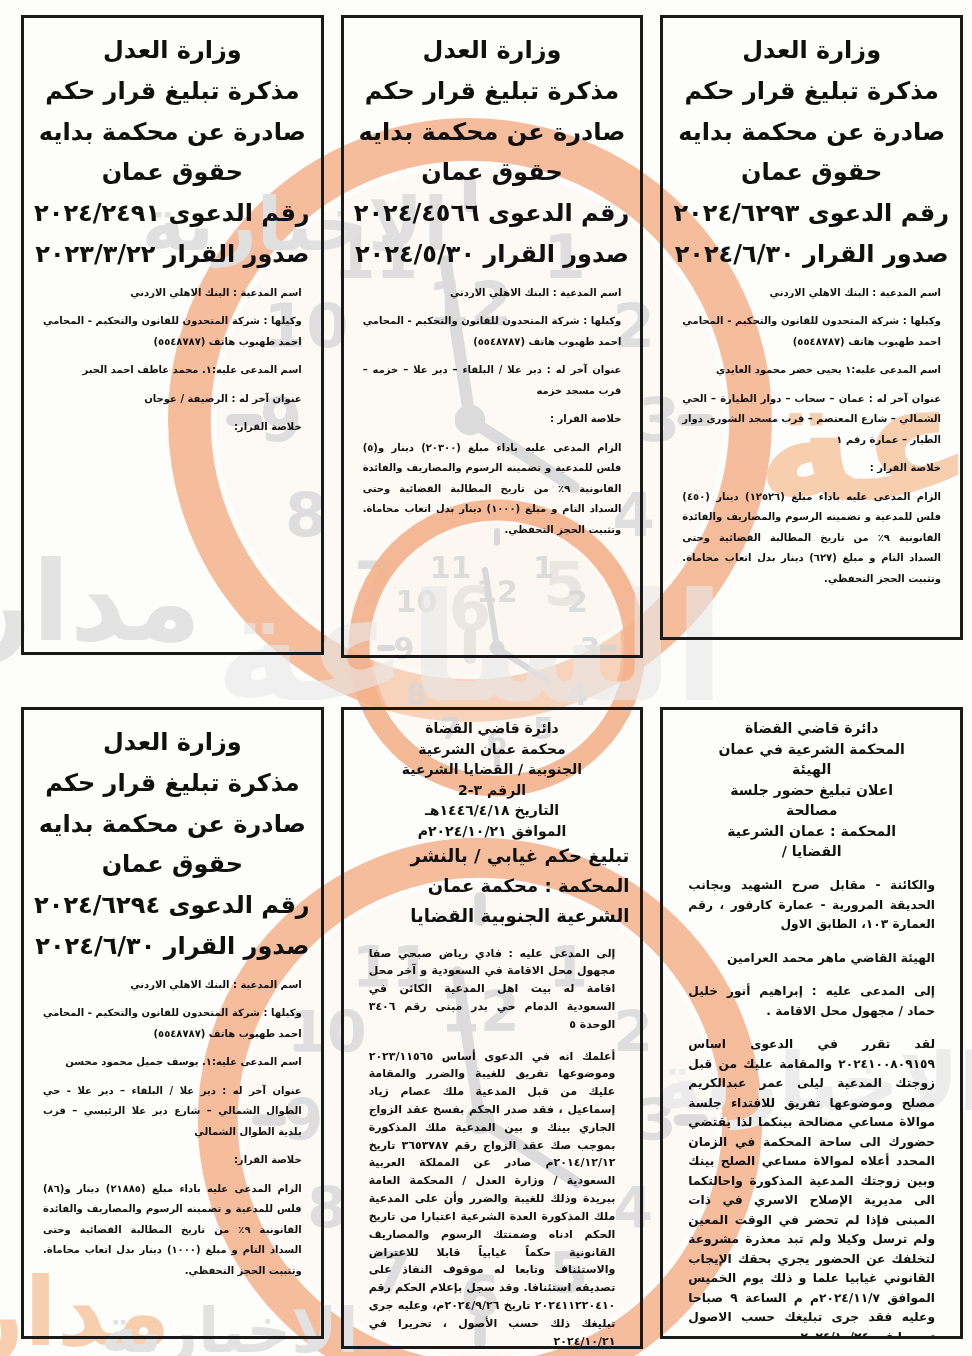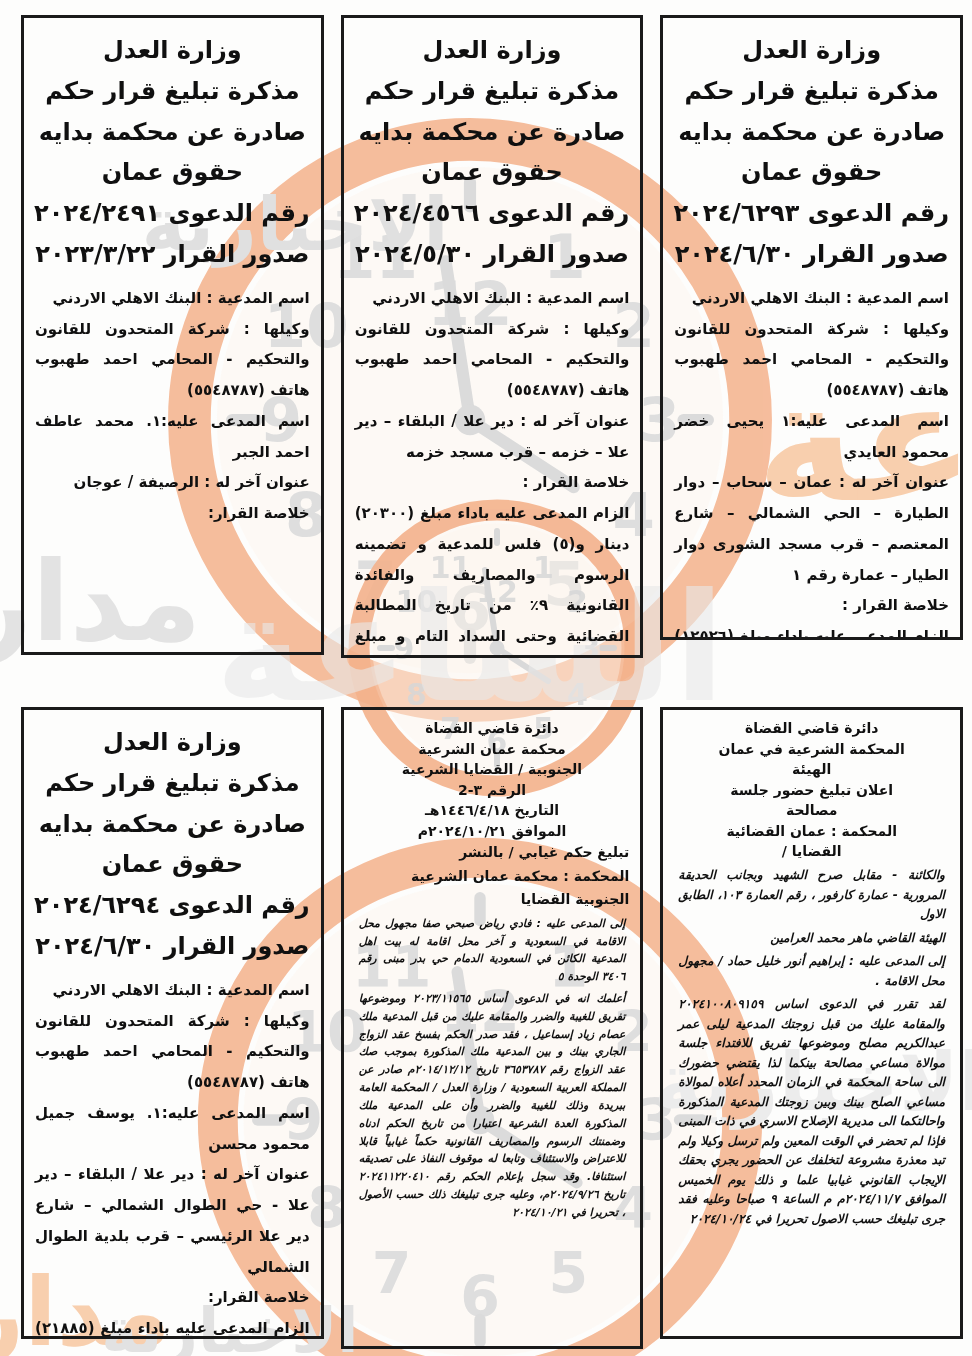--- a/index.html
+++ b/index.html
@@ -21,25 +21,25 @@
   }
   .box{
     box-sizing:border-box;border:3px solid #1a1a1a;background:transparent;
     padding:8px 11px;overflow:hidden;font-weight:700;
   }
   .h-b1{height:625px}.h-b2{height:643px}.h-b3{height:640px}
   .h-b4{height:632px}.h-b5{height:642px}.h-b6{height:632px}
   .hdr div{text-align:center;white-space:nowrap;}
   .moj .hdr{font-size:24px;line-height:1.7;margin-top:4px;}
   .moj .body{margin-top:8px;}
-  .moj .body p{margin:0;font-size:15px;line-height:2.05;text-align:justify;text-align-last:right;}
+  .moj .body p{margin:8px;font-size:10px;line-height:2.05;text-align:justify;text-align-last:right;}
   .court .hdr{font-size:14px;line-height:1.47;}
   .dense{margin-top:4px;}
-  .dense p{margin:4px;font-size:12.2px;line-height:1.6;text-align:justify;text-align-last:right;font-style:italic;}
-  .b5 .sub p{margin:0;font-size:14px;line-height:1.65;text-align:right;}
+  .dense p{margin:14px;font-size:12.2px;line-height:1.6;text-align:justify;text-align-last:right;}
+  .b5 .sub p{margin:0;font-size:18px;line-height:1.65;text-align:right;}
   .b5 .dense p{font-size:11px;line-height:1.62;}
 </style>
 </head>
 <body>
 
 <svg class="wm-layer" width="972" height="1356" viewBox="0 0 972 1356" aria-hidden="true">
   <defs>
     <g id="clk">
       <circle cx="0" cy="0" r="92" fill="none" stroke="#f4b28c" stroke-width="14"></circle>
       <circle cx="0" cy="0" r="83" fill="#fdf3ea" opacity="0.45"></circle>
@@ -141,21 +141,21 @@
     </div>
   </section>
 
   <section class="box court b4 h-b4">
     <div class="hdr">
       <div>دائرة قاضي القضاة</div>
       <div>المحكمة الشرعية في عمان</div>
       <div>الهيئة</div>
       <div>اعلان تبليغ حضور جلسة</div>
       <div>مصالحة</div>
-      <div>المحكمة : عمان القضائية</div>
+      <div>المحكمة : عمان الشرعية</div>
       <div>القضايا /</div>
     </div>
     <div class="dense">
       <p>والكائنة - مقابل صرح الشهيد وبجانب الحديقة المرورية - عمارة كارفور ، رقم العمارة ١٠٣، الطابق الاول</p>
       <p>الهيئة القاضي ماهر محمد العرامين</p>
       <p>إلى المدعى عليه : إبراهيم أنور خليل حماد / مجهول محل الاقامة .</p>
       <p>لقد تقرر في الدعوى اساس ٢٠٢٤١٠٠٨٠٩١٥٩ والمقامة عليك من قبل زوجتك المدعية ليلى عمر عبدالكريم مصلح وموضوعها تفريق للافتداء جلسة موالاة مساعي مصالحة بينكما لذا يقتضي حضورك الى ساحة المحكمة في الزمان المحدد أعلاه لموالاة مساعي الصلح بينك وبين زوجتك المدعية المذكورة واحالتكما الى مديرية الإصلاح الاسري في ذات المبنى فإذا لم تحضر في الوقت المعين ولم ترسل وكيلا ولم تبد معذرة مشروعة لتخلفك عن الحضور يجري بحقك الإيجاب القانوني غيابيا علما و ذلك يوم الخميس الموافق ٢٠٢٤/١١/٧م م الساعة ٩ صباحا وعليه فقد جرى تبليغك حسب الاصول تحريرا في ٢٠٢٤/١٠/٢٤</p>
     </div>
 
   </section>

